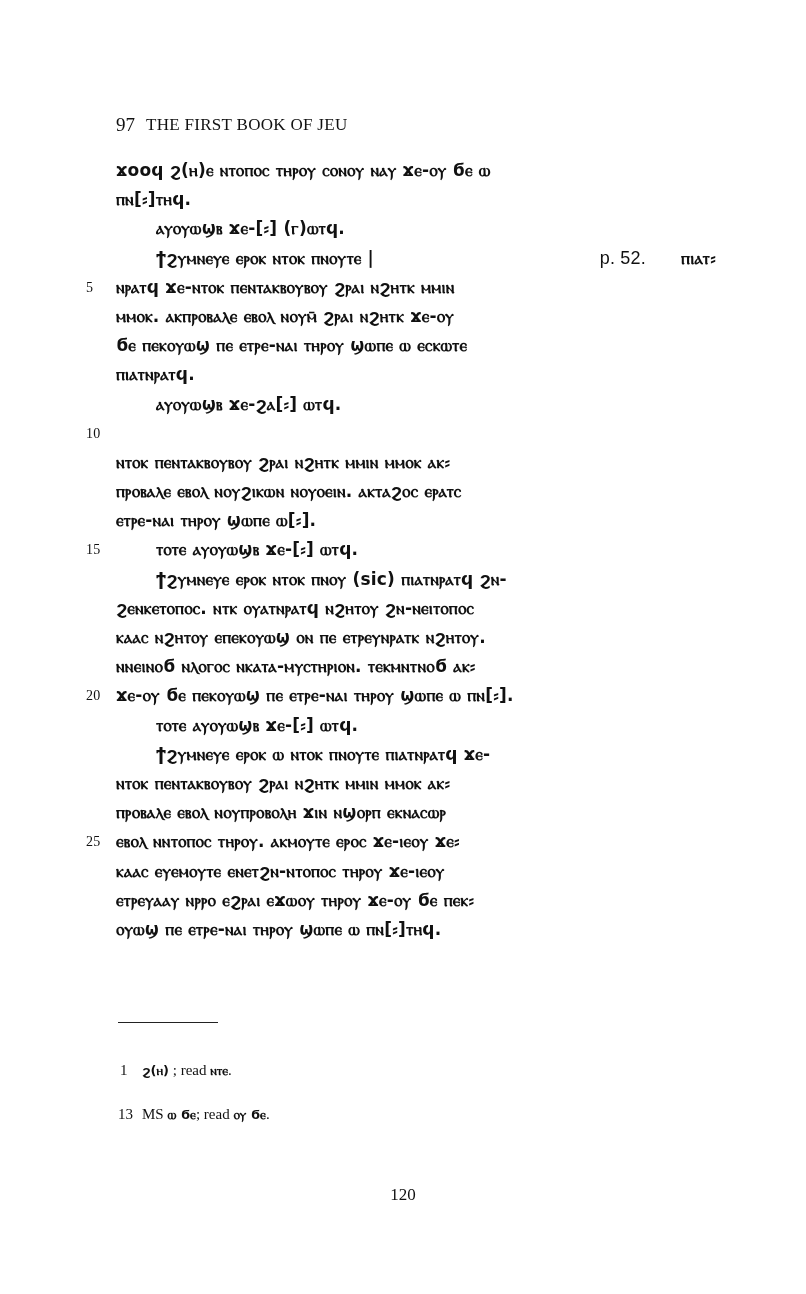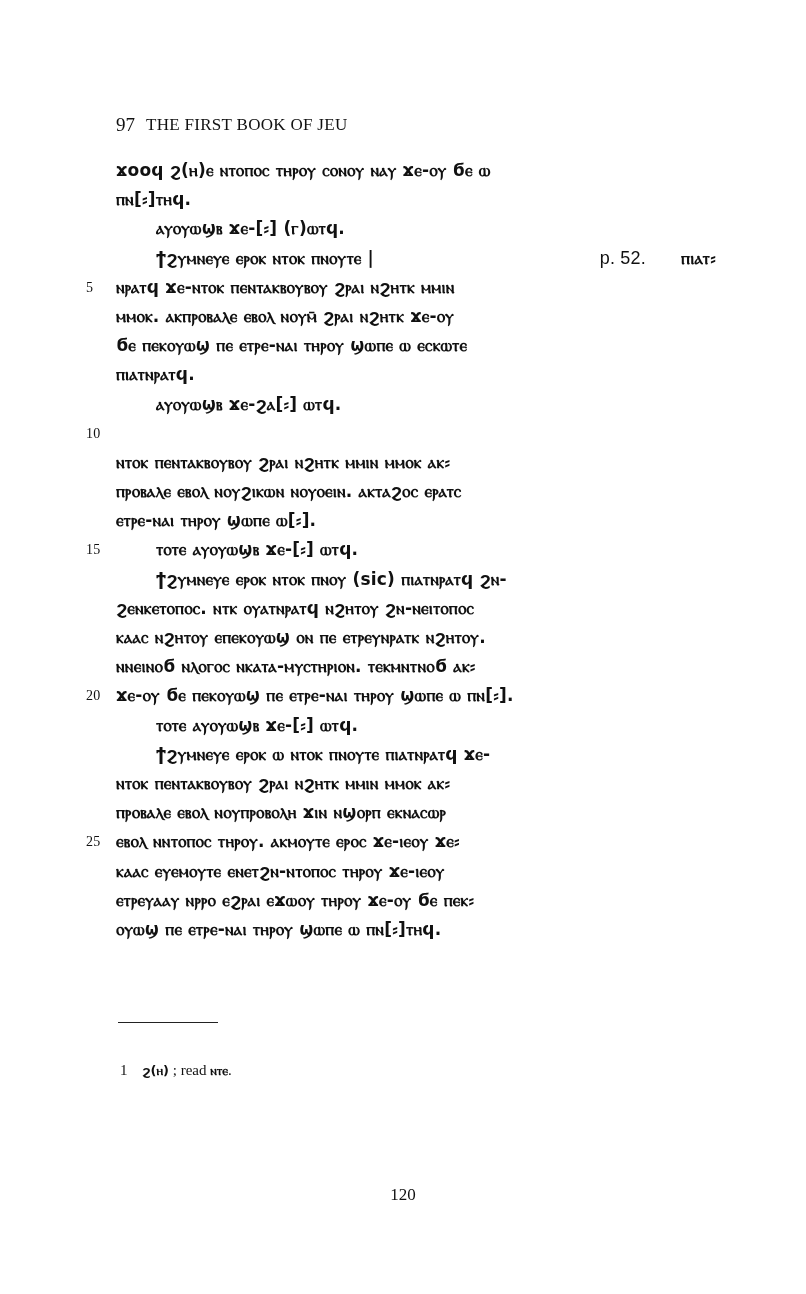--- a/index.html
+++ b/index.html
@@ -91,15 +91,16 @@
     <div class="line"><span>ⲉⲃⲟⲗ ⲛⲛⲧⲟⲡⲟⲥ ⲧⲏⲣⲟⲩ. ⲁⲕⲙⲟⲩⲧⲉ ⲉⲣⲟⲥ ϫⲉ-ⲓⲉⲟⲩ ϫⲉ⸗</span><span class="line-number">25</span></div>
     <div class="line"><span>ⲕⲁⲁⲥ ⲉⲩⲉⲙⲟⲩⲧⲉ ⲉⲛⲉⲧϩⲛ-ⲛⲧⲟⲡⲟⲥ ⲧⲏⲣⲟⲩ ϫⲉ-ⲓⲉⲟⲩ</span></div>
     <div class="line"><span>ⲉⲧⲣⲉⲩⲁⲁⲩ ⲛⲣⲣⲟ ⲉϩⲣⲁⲓ ⲉϫⲱⲟⲩ ⲧⲏⲣⲟⲩ ϫⲉ-ⲟⲩ ϭⲉ ⲡⲉⲕ⸗</span></div>
     <div class="line"><span>ⲟⲩⲱϣ ⲡⲉ ⲉⲧⲣⲉ-ⲛⲁⲓ ⲧⲏⲣⲟⲩ ϣⲱⲡⲉ ⲱ ⲡⲛ[⸗]ⲧⲏϥ.</span></div>
   </div>
 
 <div class="footnote-rule"></div>
 
 <div class="footnotes" id="footnotes">
     <div class="footnote"><span class="fn-num one">1</span><span></span><span class="coptic-inline">ϩ(ⲏ)</span><span> ; read </span><span class="coptic-inline">ⲛⲧⲉ</span><span>.</span></div>
+    <div class="footnote"><span class="fn-num">13</span><span>MS </span><span class="coptic-inline">ⲱ ϭⲉ</span><span>; read </span><span class="coptic-inline">ⲟⲩ ϭⲉ</span><span>.</span></div>
   </div>
 
 <div class="page-number">120</div>
 
 </body></html>

